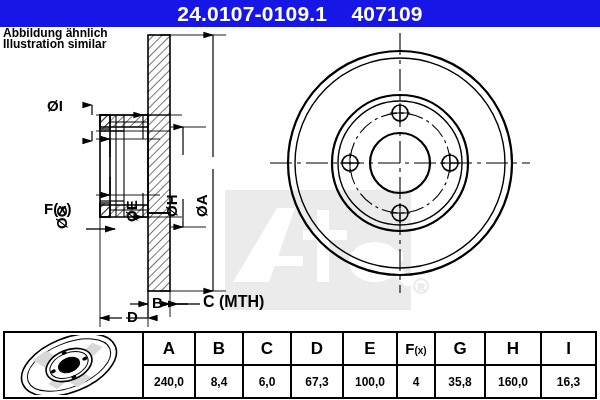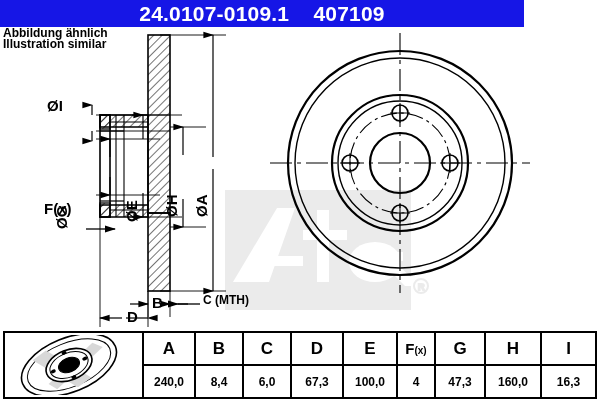--- a/index.html
+++ b/index.html
@@ -13,21 +13,21 @@
     height: 400px;
     background: #ffffff;
     font-family: "Liberation Sans", sans-serif;
     overflow: hidden;
   }
 
   
   #header-bar {
     position: absolute;
     left: 0; top: 0;
-    width: 524px; height: 27px;
+    width: 600px; height: 27px;
     background: #1616e6;
     display: flex;
     align-items: center;
     justify-content: center;
   }
   #header-title {
     color: #ffffff;
     font-size: 21px;
     font-weight: bold;
     letter-spacing: 0.2px;
@@ -314,21 +314,21 @@
   <div class="dim-label vert" style="left:140px; top:205px;">ØE</div>
 
   <div class="dim-label vert" style="left:180px; top:200px;">ØH</div>
 
   <div class="dim-label vert" style="left:210px; top:200px;">ØA</div>
 
   <div class="dim-label" style="left:44px; top:200px;">F(x)</div>
 
   <div class="dim-label" style="left:152px; top:294px;">B</div>
 
-  <div class="dim-label" style="left:203px; top:293px; font-size:12px;">C (MTH)</div>
+  <div class="dim-label" style="left:203px; top:293px; font-size:16px;">C (MTH)</div>
 
   <div class="dim-label" style="left:127px; top:308px;">D</div>
 
   <table id="spec-table">
     <tbody>
         <tr>
       <td class="disc-cell" rowspan="2" style="width:137px;">
         <div class="disc-thumb-wrap">
           <svg width="120" height="60" viewBox="0 0 120 60" xmlns="http://www.w3.org/2000/svg">
 
@@ -364,20 +364,20 @@
       <td class="head" style="width:54px;">H</td>
       <td class="head">I</td>
     </tr>
     <tr>
       <td>240,0</td>
       <td>8,4</td>
       <td>6,0</td>
       <td>67,3</td>
       <td>100,0</td>
       <td>4</td>
-      <td>47,3</td>
+      <td>35,8</td>
       <td>160,0</td>
       <td>16,3</td>
     </tr>
   </tbody>
     </table>
 
 </div>
 
 </body></html>

